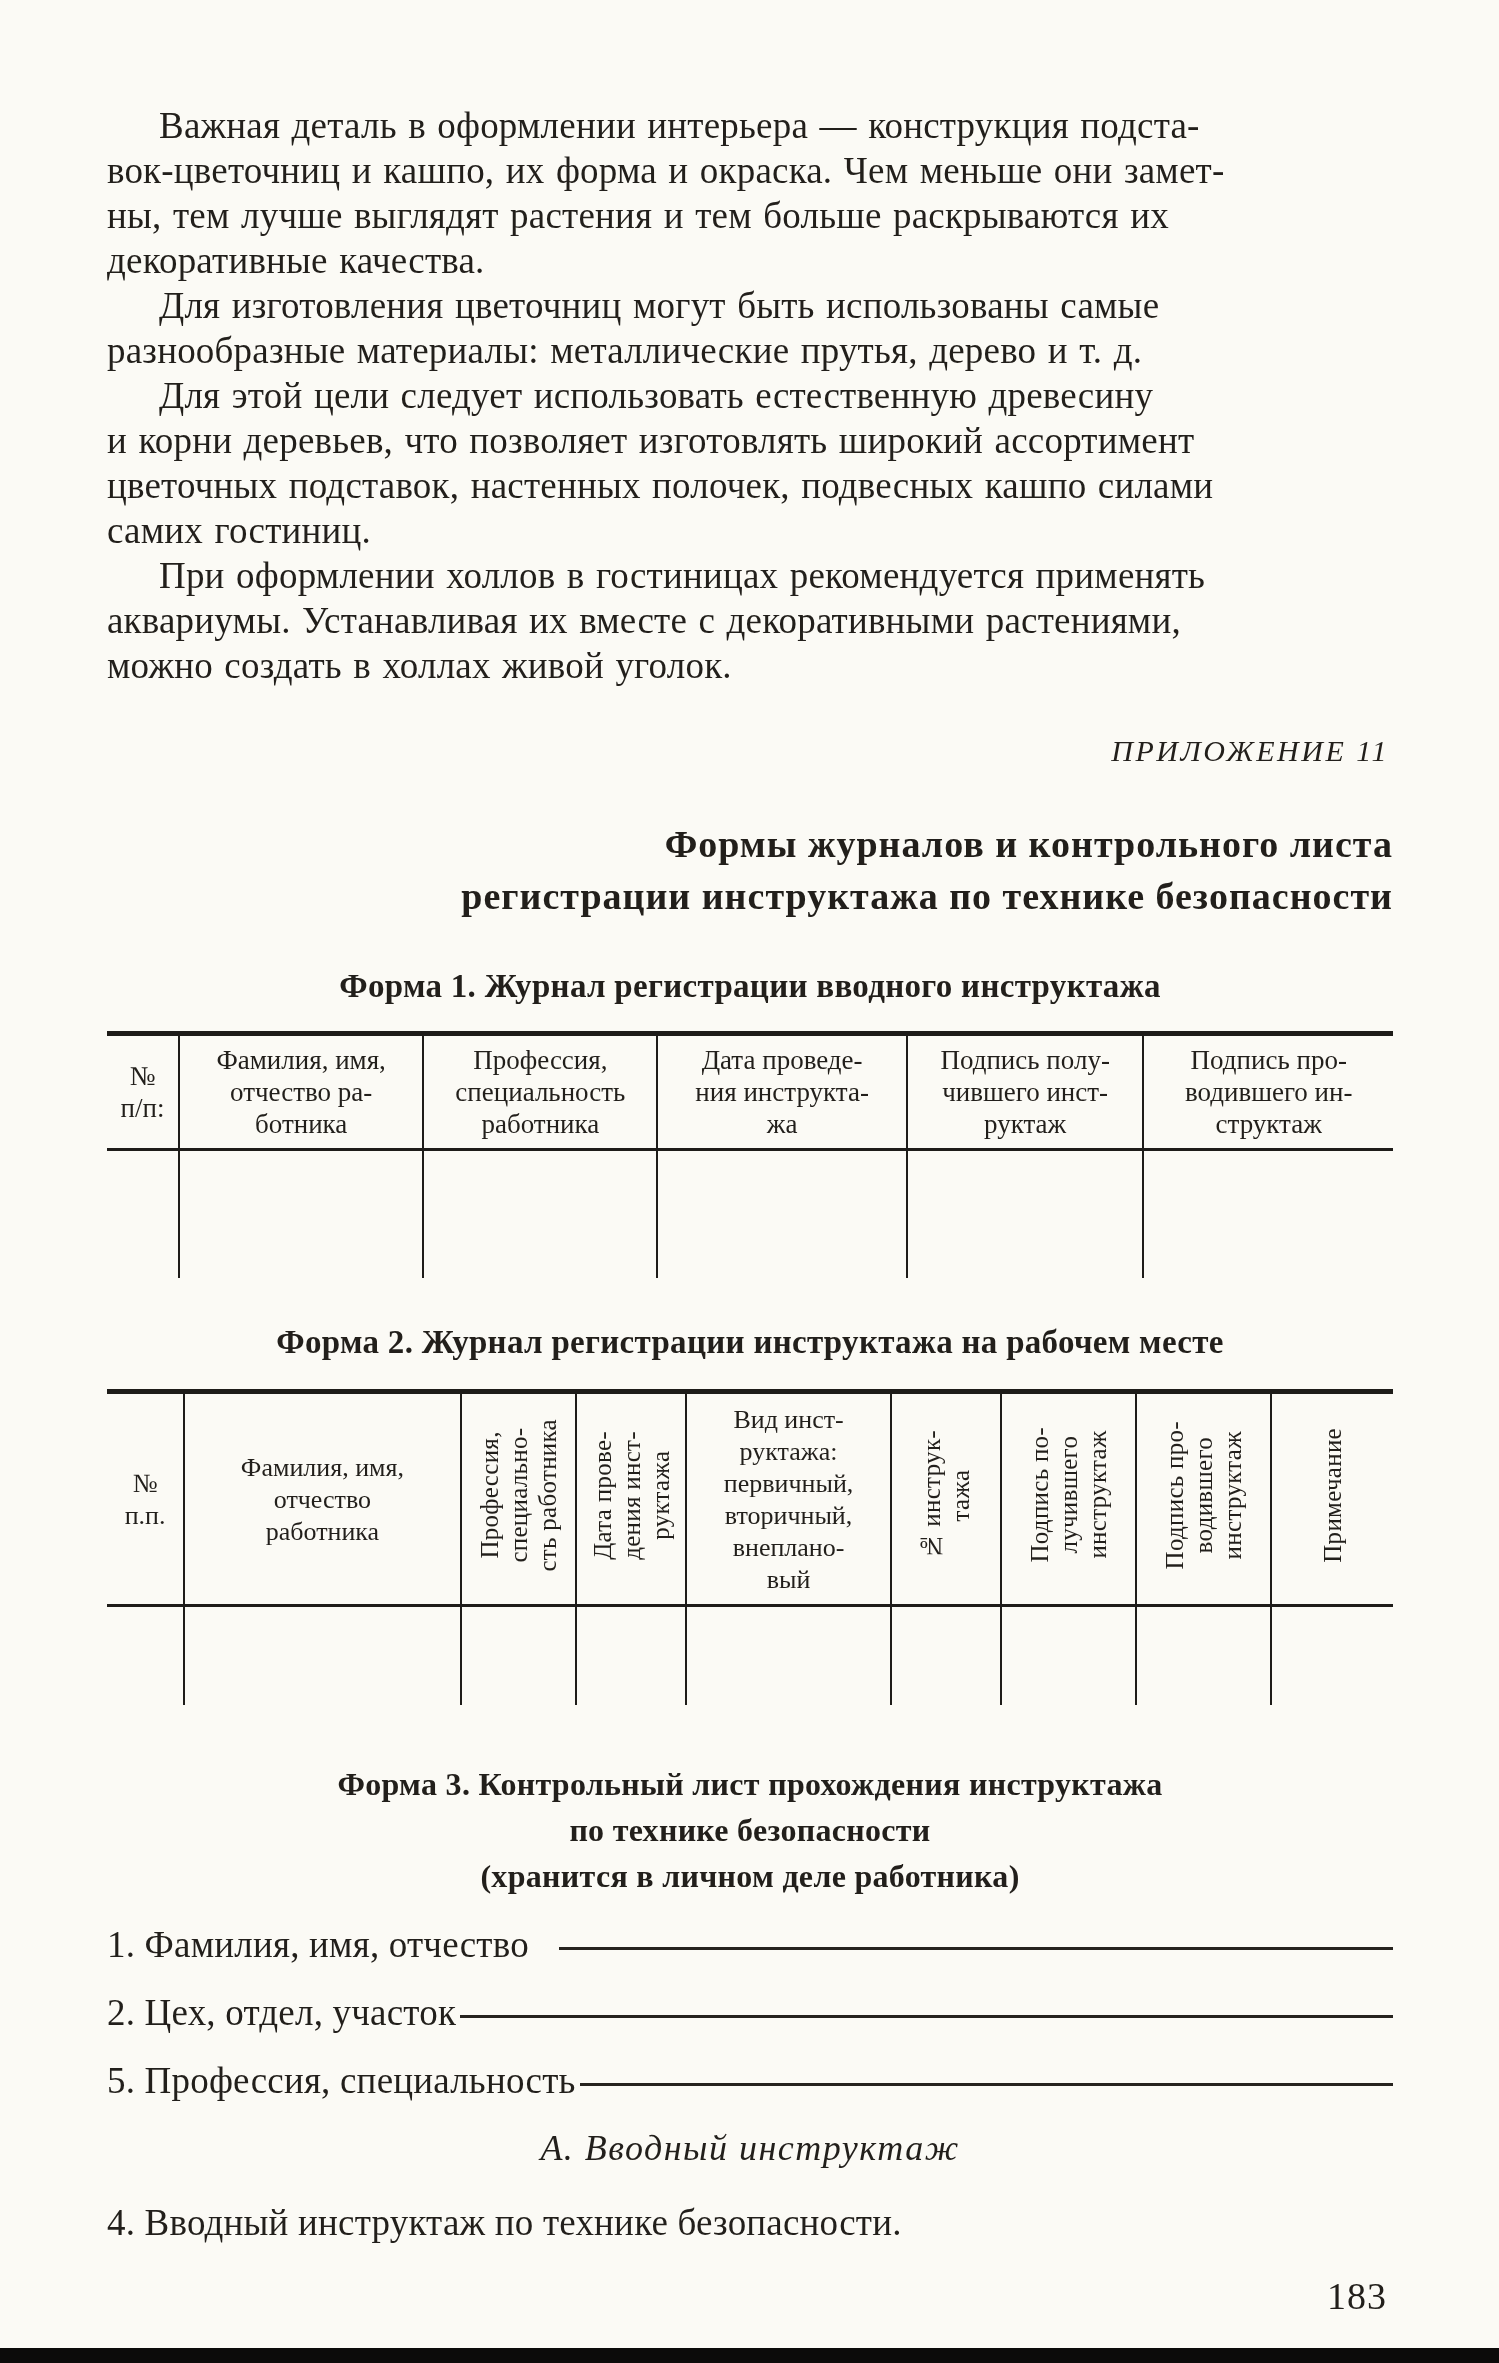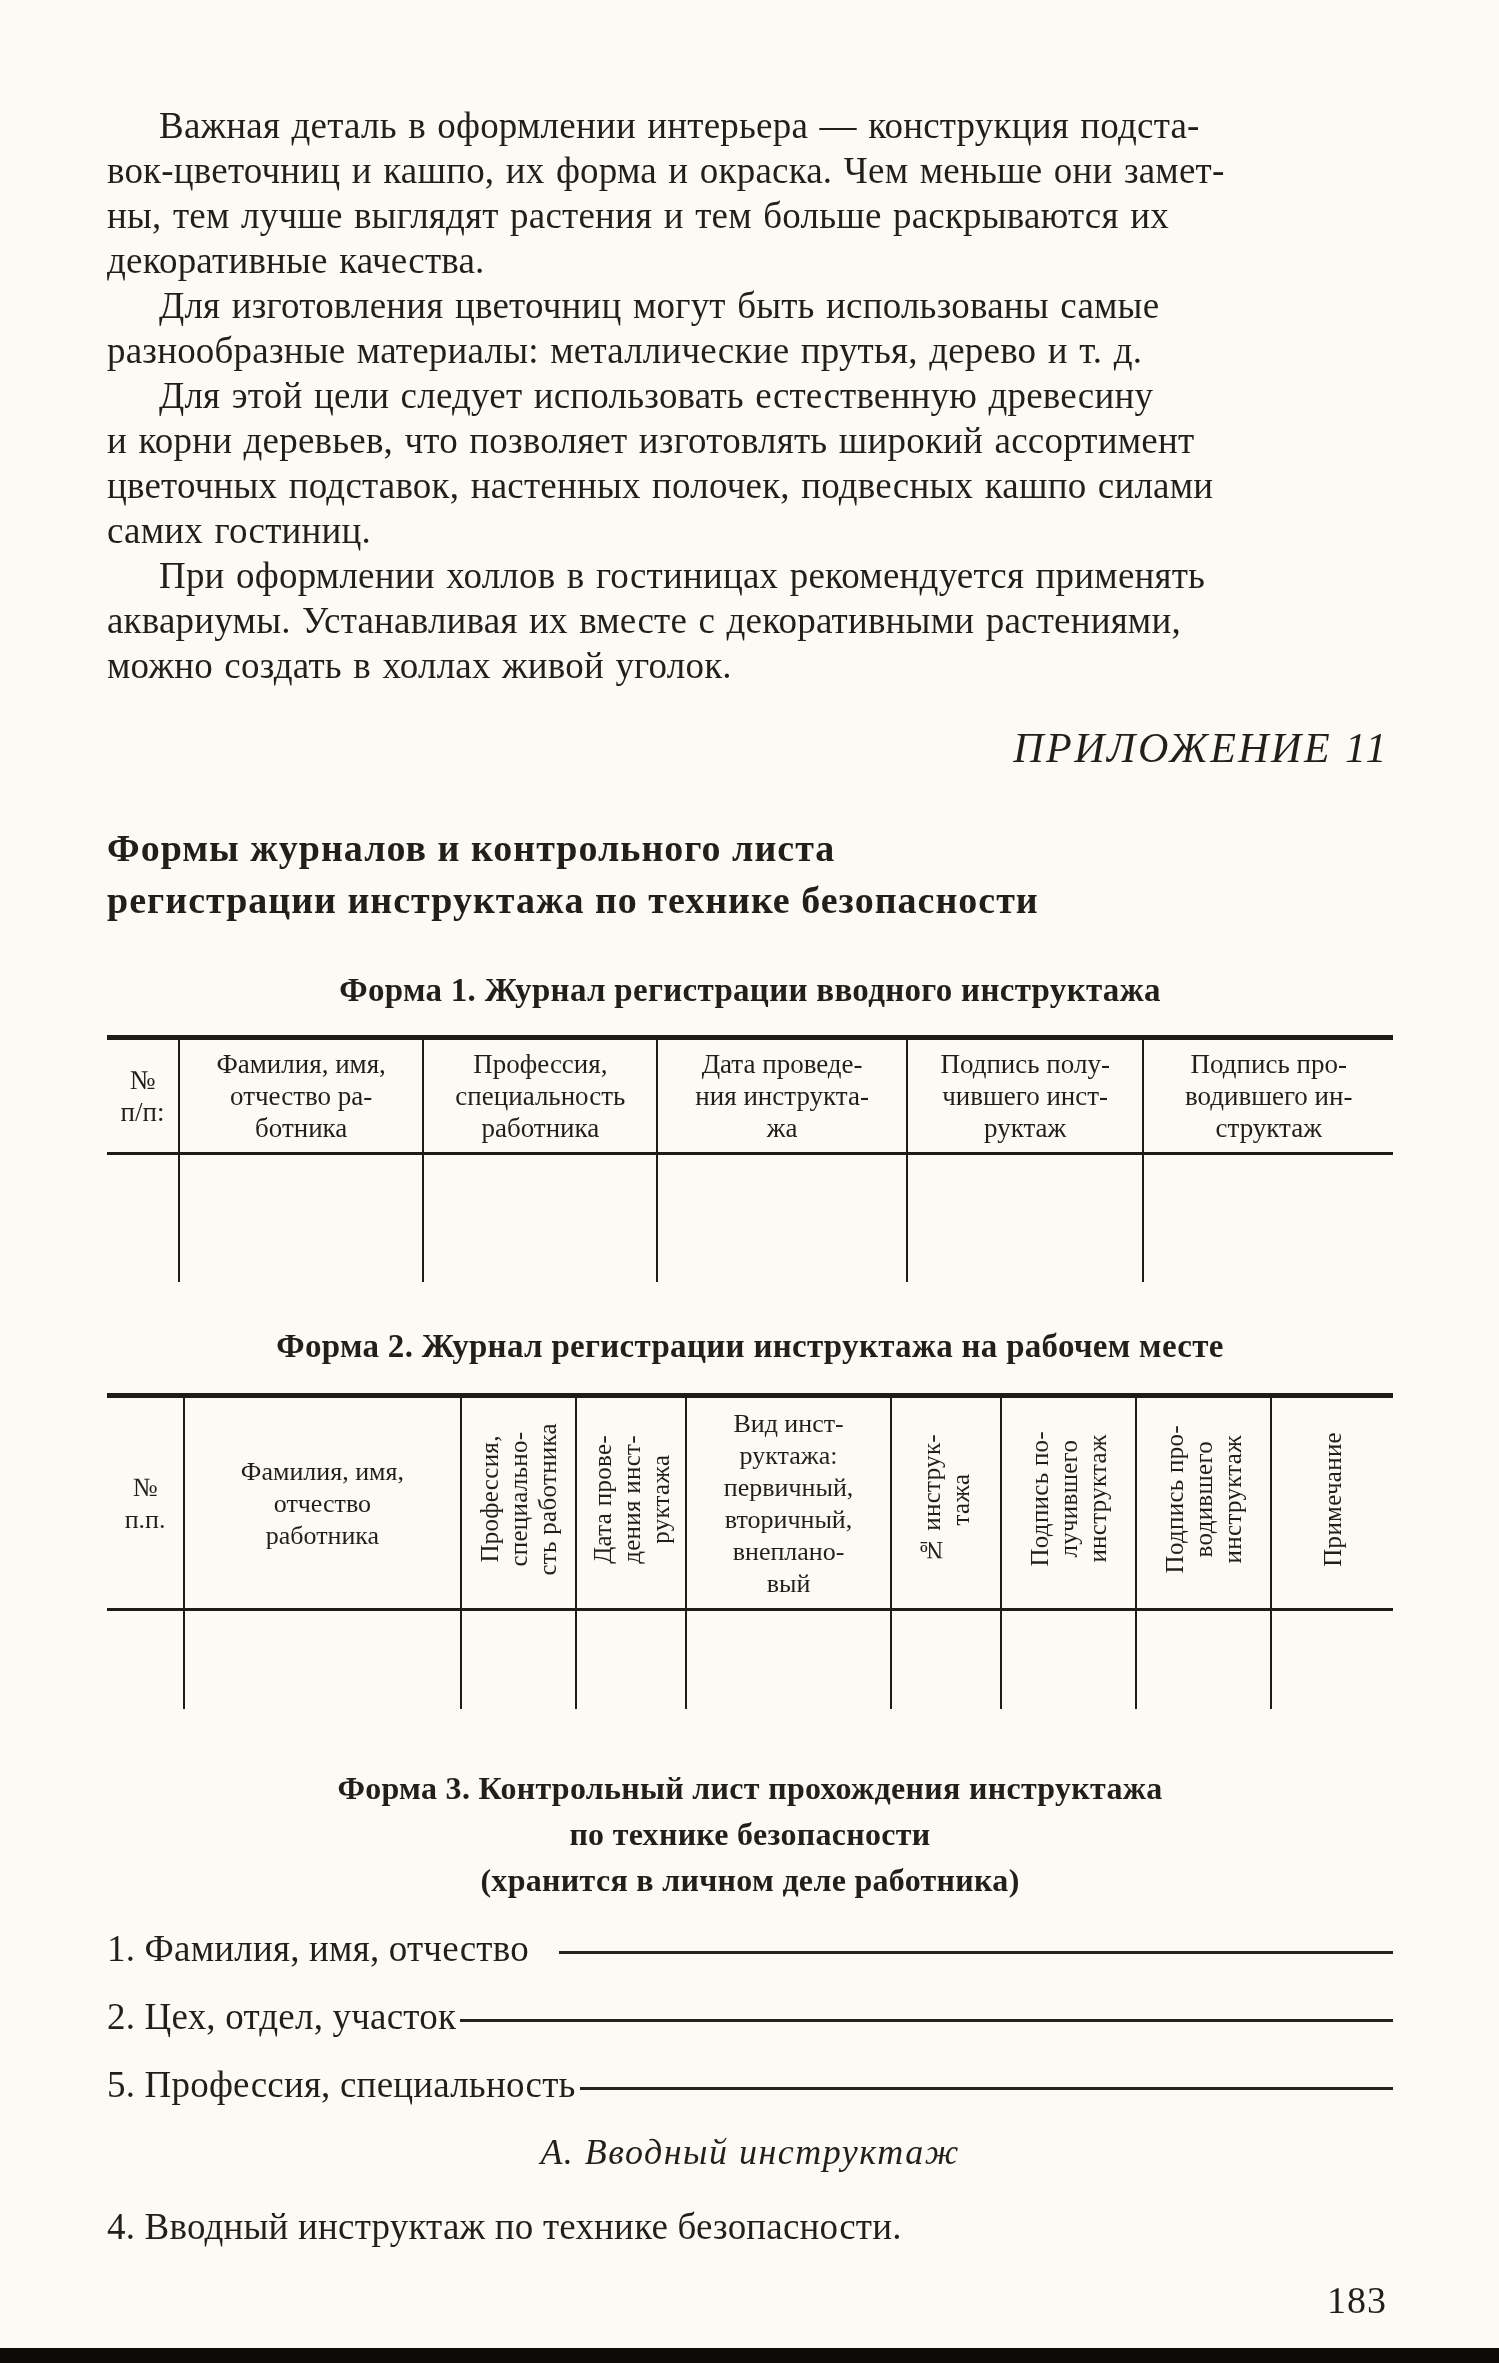--- a/index.html
+++ b/index.html
@@ -25,31 +25,31 @@
   .para {
     font-size: 37px;
     line-height: 45px;
     text-indent: 52px;
     letter-spacing: 0.2px;
     word-spacing: 2px;
     white-space: pre-line;
   }
 
   .appendix {
-    margin-top: 36px;
+    margin-top: 46px;
     text-align: right;
     font-style: italic;
-    font-size: 42px;
+    font-size: 30px;
     letter-spacing: 2.5px;
     padding-right: 4px;
   }
 
   .main-heading {
     margin-top: 50px;
-    text-align: left;
+    text-align: right;
     font-weight: bold;
     font-size: 38px;
     line-height: 52px;
     letter-spacing: 1px;
     white-space: pre-line;
   }
 
   .form-title {
     margin-top: 46px;
     text-align: center;

